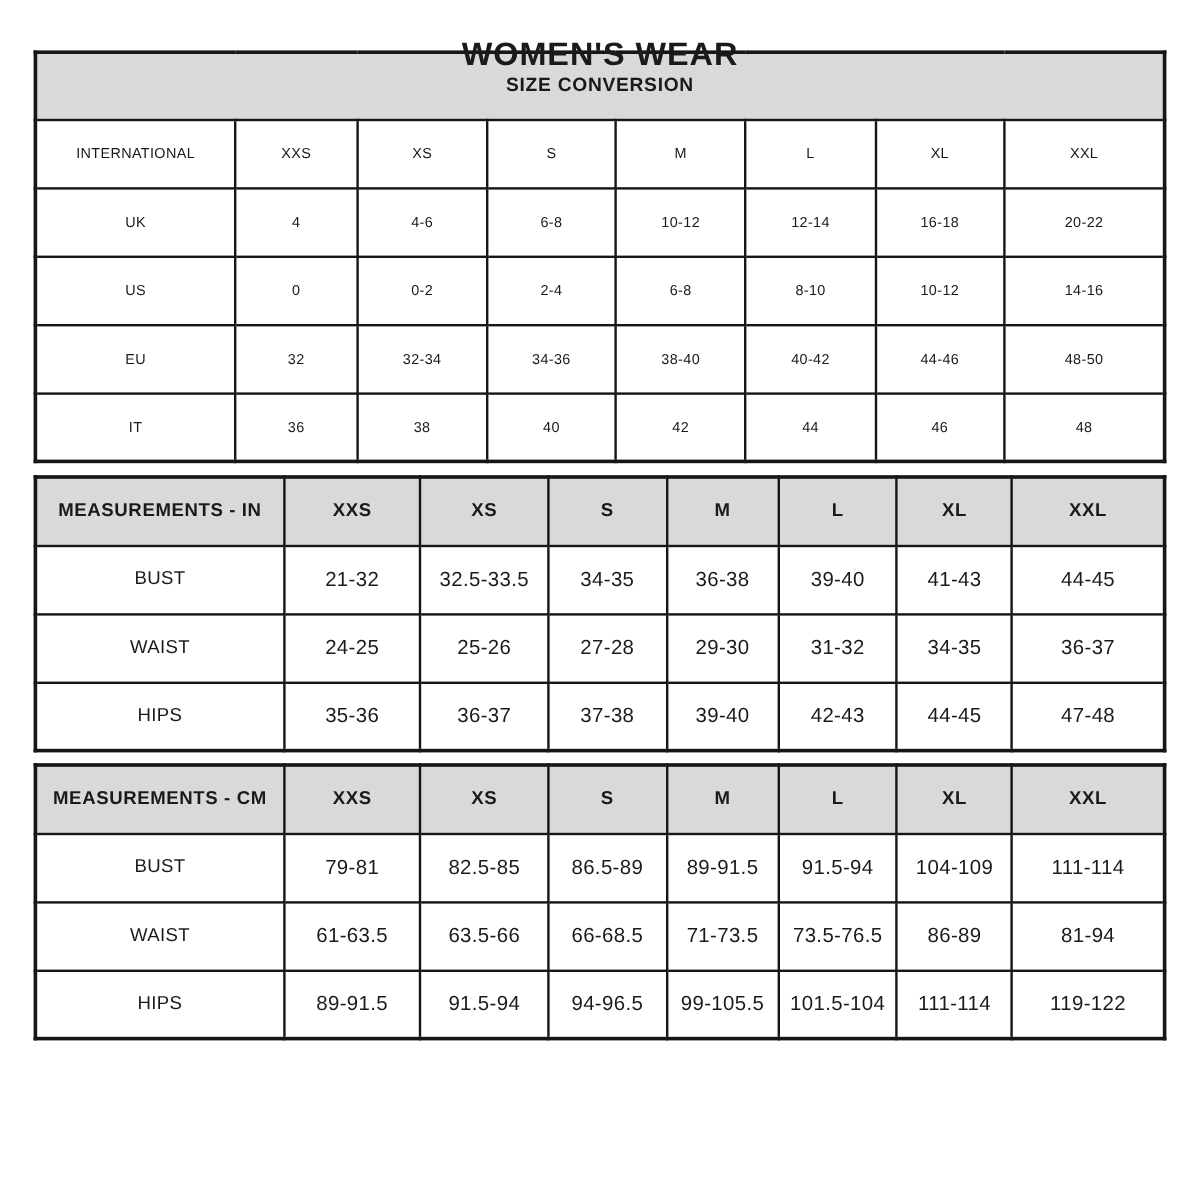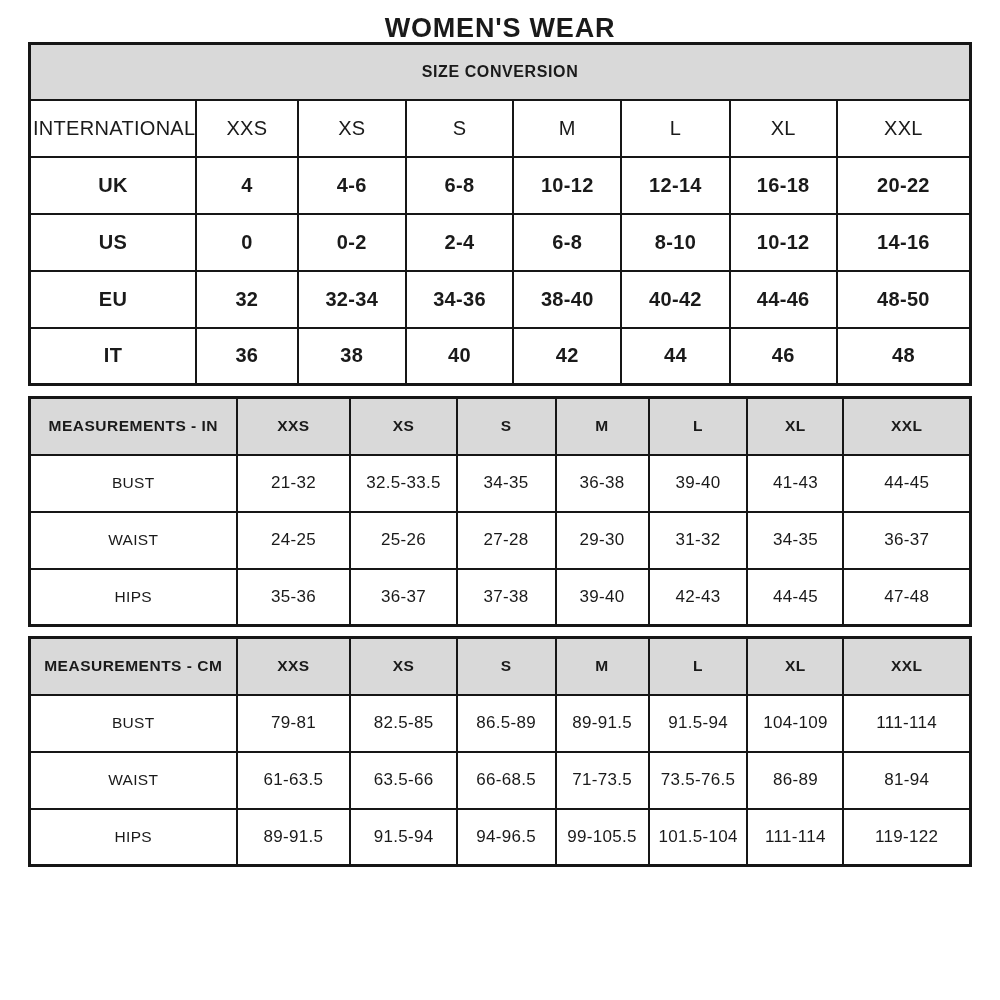--- a/index.html
+++ b/index.html
@@ -12,21 +12,21 @@
   .page {
     width: 1000px;
     height: 1000px;
     background: #ffffff;
     padding: 0 28px;
     font-family: "Liberation Sans", sans-serif;
     color: var(--text);
   }
   .page-title {
     margin: 0;
-    padding-top: 13px;
+    padding-top: 30px;
     height: 42px;
     text-align: center;
     font-size: 27px;
     font-weight: bold;
     letter-spacing: 0.8px;
     color: var(--text);
   }
   .tbl {
     width: 100%;
     border-collapse: collapse;
@@ -45,22 +45,22 @@
   
   .tbl .band-cell {
     background: var(--header_bg);
     height: 56px;
     font-weight: bold;
     font-size: 16px;
     letter-spacing: 0.6px;
     text-align: center;
   }
   
-  .t1 td { font-size: 20px; font-weight: bold; }
-  .t1 tr.header-row td { font-size: 20px; font-weight: normal; }
+  .t1 td { font-size: 12px; font-weight: normal; }
+  .t1 tr.header-row td { font-size: 12px; font-weight: normal; }
   
   .t23 tr.header-row th {
     background: var(--header_bg);
     font-weight: bold;
     font-size: 15.5px;
     letter-spacing: 0.5px;
   }
   .t23 td { font-size: 17px; font-weight: normal; }
   .t23 td.row-label { font-size: 15.5px; }
   .gap10 { height: 10px; }

